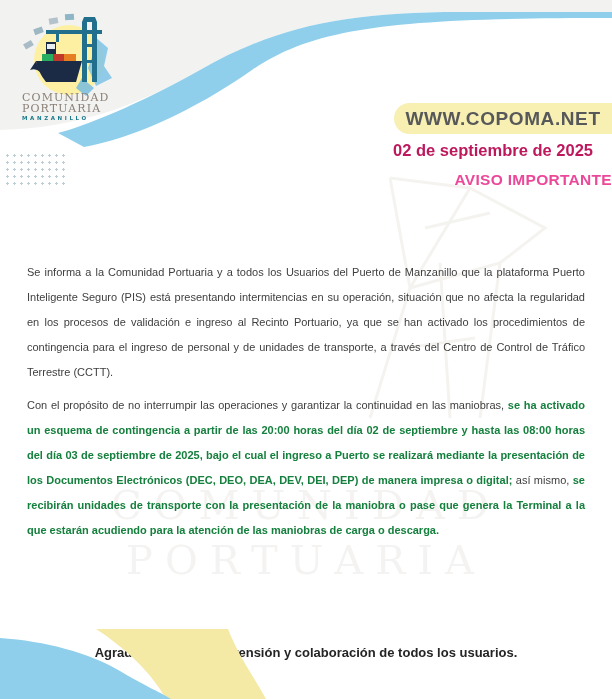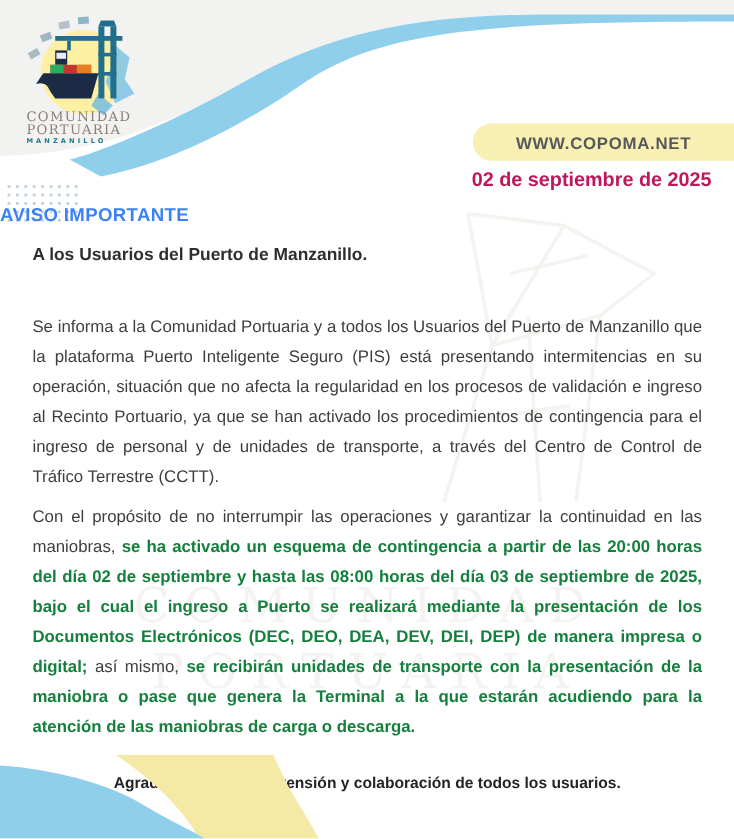--- a/index.html
+++ b/index.html
@@ -19,30 +19,30 @@
     position:absolute;left:4px;top:152px;width:64px;height:33px;
     background-image:radial-gradient(#bccdd6 1px, rgba(0,0,0,0) 1.4px);
     background-size:7px 7px;
   }
   
   .banner{
     position:absolute;right:0;top:103px;width:218px;height:31px;
     background:#f8efb2;border-radius:16px 0 0 16px;
     display:flex;align-items:center;justify-content:center;
   }
-  .banner span{font-size:14px;font-weight:bold;color:#57585a;letter-spacing:0.6px;}
+  .banner span{font-size:19px;font-weight:bold;color:#57585a;letter-spacing:0.6px;}
   
   .date{position:absolute;right:19px;top:141px;font-size:16.5px;font-weight:bold;color:#be185d;}
-  .title{position:absolute;left:0;right:0;top:171px;text-align:left;font-size:15.5px;font-weight:bold;color:#3b82f6;letter-spacing:0.3px;}
+  .title{position:absolute;left:0;right:0;top:171px;text-align:right;font-size:15.5px;font-weight:bold;color:#ec4899;letter-spacing:0.3px;}
   .addressees{position:absolute;left:27px;top:201px;}
   .addressee{font-size:14.5px;font-weight:bold;color:#2e2e2e;line-height:25px;}
   
   .body-text{position:absolute;left:27px;top:260px;width:558px;}
   .body-text p{
-    margin:0 0 8px 0;font-size:14px;line-height:25px;color:#3e3e3e;
+    margin:0 0 8px 0;font-size:11px;line-height:25px;color:#3e3e3e;
     text-align:justify;
   }
   .body-text .bold{font-weight:bold;color:#15803d;}
   .closing{
     position:absolute;left:0;right:0;top:645px;text-align:center;
     font-size:13px;font-weight:bold;color:#242424;
   }
   
   .wm-crane{position:absolute;left:350px;top:168px;opacity:0.55;pointer-events:none;}
   .wm-text{
@@ -126,21 +126,20 @@
 
   <div class="banner">
     <span>WWW.COPOMA.NET</span>
   </div>
 
   <div class="date">02 de septiembre de 2025</div>
 
   <div class="title">AVISO IMPORTANTE</div>
 
   <div class="addressees">
-    <div class="addressee">A los Usuarios del Puerto de Manzanillo.</div>
   </div>
 
   <div class="body-text">
       <p><span>Se informa a la Comunidad Portuaria y a todos los Usuarios del Puerto de Manzanillo que la plataforma Puerto Inteligente Seguro (PIS) está presentando intermitencias en su operación, situación que no afecta la regularidad en los procesos de validación e ingreso al Recinto Portuario, ya que se han activado los procedimientos de contingencia para el ingreso de personal y de unidades de transporte, a través del Centro de Control de Tráfico Terrestre (CCTT).</span></p>
       <p><span>Con el propósito de no interrumpir las operaciones y garantizar la continuidad en las maniobras, </span><span class="bold">se ha activado un esquema de contingencia a partir de las 20:00 horas del día 02 de septiembre y hasta las 08:00 horas del día 03 de septiembre de 2025, bajo el cual el ingreso a Puerto se realizará mediante la presentación de los Documentos Electrónicos (DEC, DEO, DEA, DEV, DEI, DEP) de manera impresa o digital; </span><span>así mismo, </span><span class="bold">se recibirán unidades de transporte con la presentación de la maniobra o pase que genera la Terminal a la que estarán acudiendo para la atención de las maniobras de carga o descarga.</span></p>
     </div>
 
   <div class="closing">Agradecemos la comprensión y colaboración de todos los usuarios.</div>
 
   <svg class="bottom-svg" width="612" height="70" viewBox="0 0 612 70">

